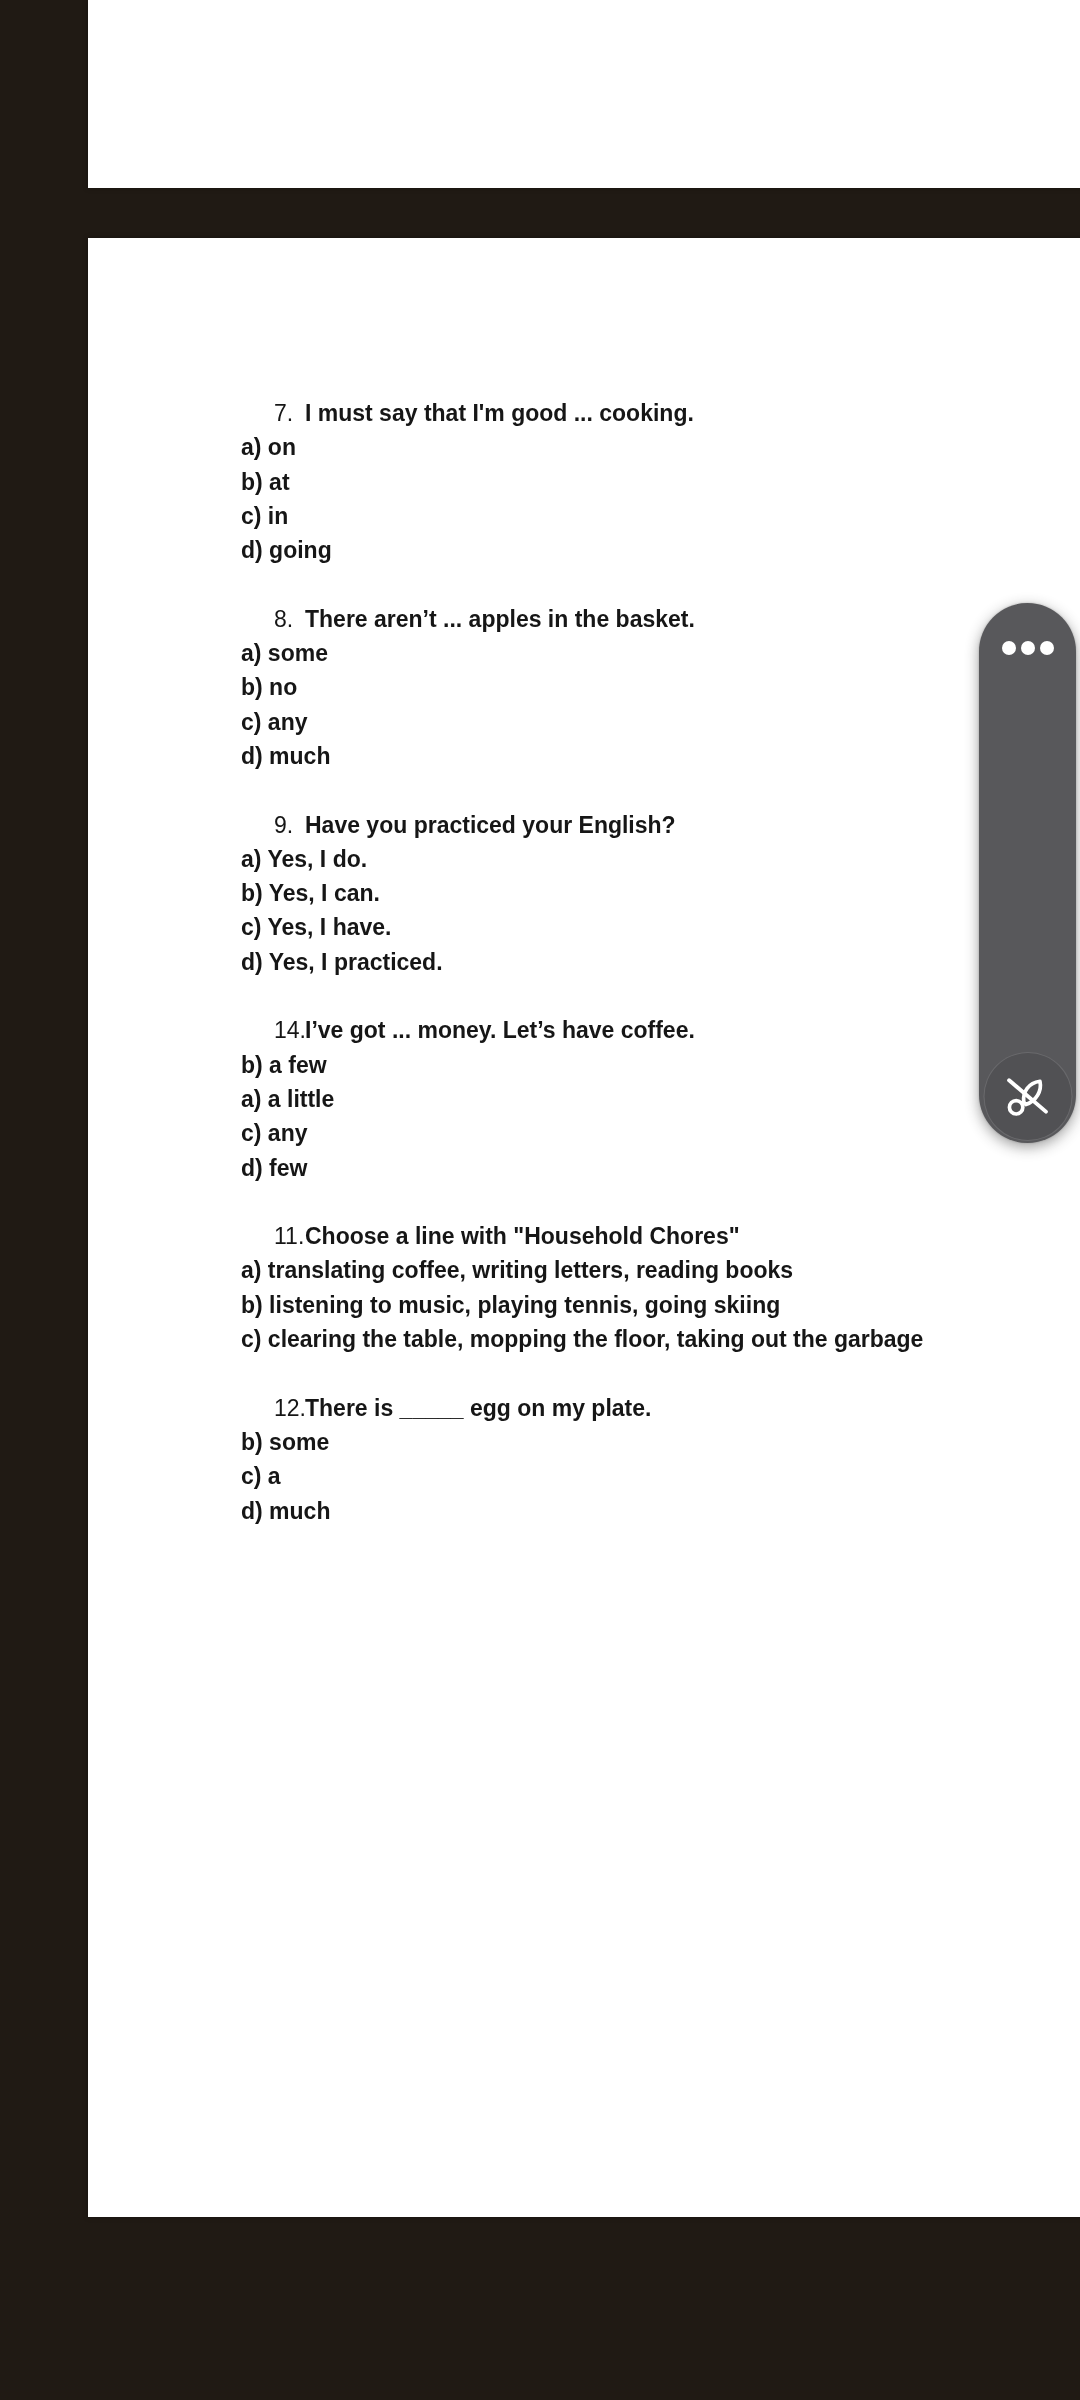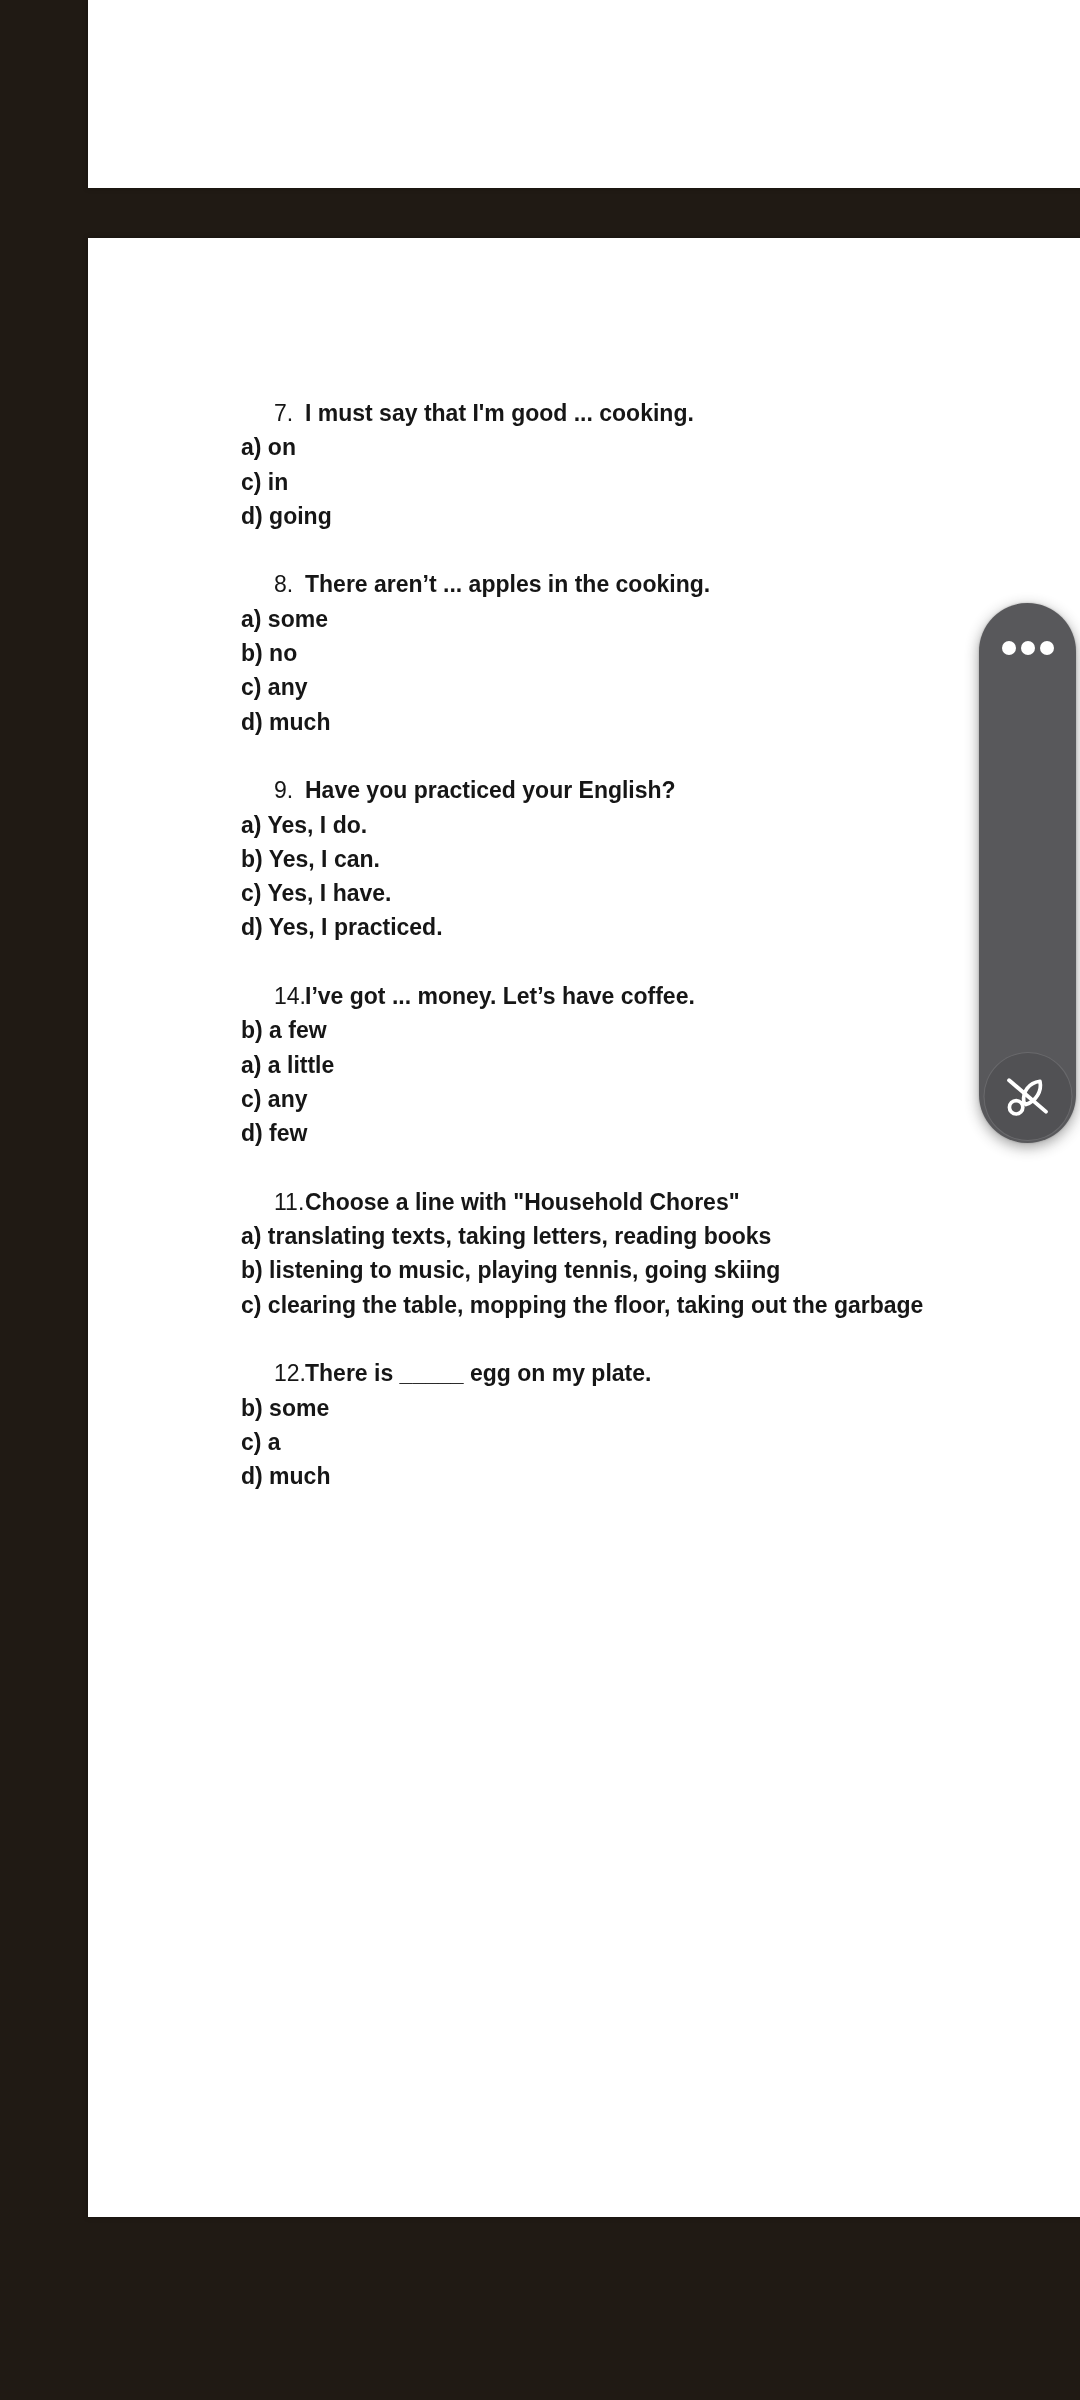--- a/index.html
+++ b/index.html
@@ -74,27 +74,28 @@
 
   <div class="page page-prev"></div>
 
   <div class="page page-main">
     <div class="quiz" id="quiz">
   <div class="q-block">
     <div class="q-line">
       <span class="q-num">7.</span><span class="q-text">I must say that I'm good ... cooking.</span>
     </div>
   <div class="opt-line">a) on</div>
+          <div class="opt-line">b) at</div>
           <div class="opt-line">c) in</div>
           <div class="opt-line">d) going</div>
         </div>
 
   <div class="q-block">
     <div class="q-line">
-      <span class="q-num">8.</span><span class="q-text">There aren’t ... apples in the cooking.</span>
+      <span class="q-num">8.</span><span class="q-text">There aren’t ... apples in the basket.</span>
     </div>
   <div class="opt-line">a) some</div>
           <div class="opt-line">b) no</div>
           <div class="opt-line">c) any</div>
           <div class="opt-line">d) much</div>
         </div>
 
   <div class="q-block">
     <div class="q-line">
       <span class="q-num">9.</span><span class="q-text">Have you practiced your English?</span>
@@ -112,21 +113,21 @@
   <div class="opt-line">b) a few</div>
           <div class="opt-line">a) a little</div>
           <div class="opt-line">c) any</div>
           <div class="opt-line">d) few</div>
         </div>
 
   <div class="q-block">
     <div class="q-line">
       <span class="q-num">11.</span><span class="q-text">Choose a line with "Household Chores"</span>
     </div>
-  <div class="opt-line">a) translating texts, taking letters, reading books</div>
+  <div class="opt-line">a) translating coffee, writing letters, reading books</div>
           <div class="opt-line">b) listening to music, playing tennis, going skiing</div>
           <div class="opt-line">c) clearing the table, mopping the floor, taking out the garbage</div>
         </div>
 
   <div class="q-block">
     <div class="q-line">
       <span class="q-num">12.</span><span class="q-text">There is _____ egg on my plate.</span>
     </div>
           <div class="opt-line">b) some</div>
           <div class="opt-line">c) a</div>

